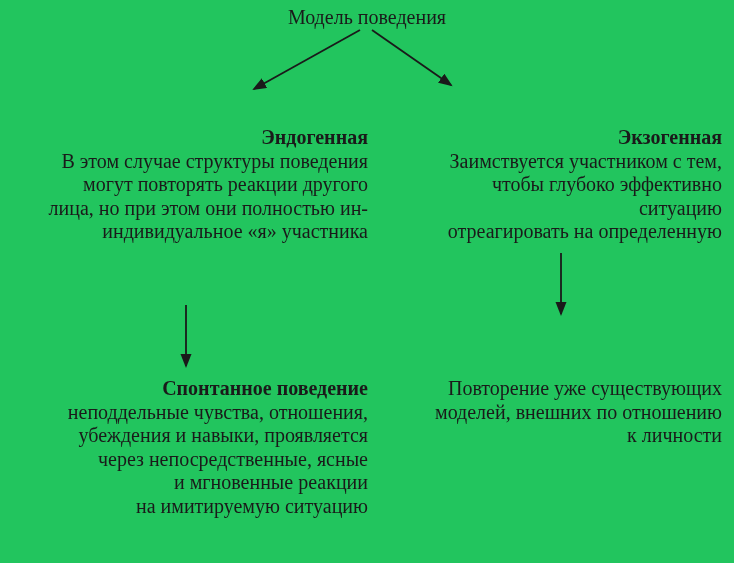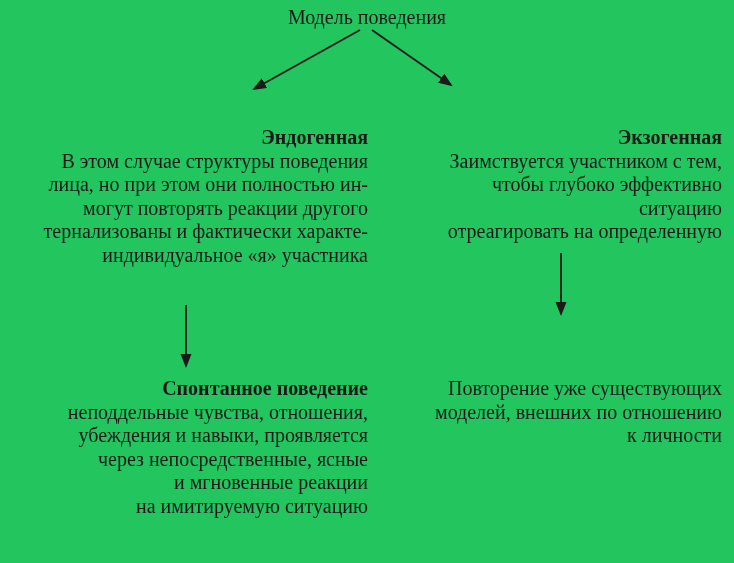--- a/index.html
+++ b/index.html
@@ -65,23 +65,22 @@
     </defs>
     <line x1="360" y1="30" x2="254" y2="89" stroke="#1a1a1a" stroke-width="1.8" marker-end="url(#ah)"></line>
     <line x1="372" y1="30" x2="451" y2="85" stroke="#1a1a1a" stroke-width="1.8" marker-end="url(#ah)"></line>
     <line x1="186" y1="305" x2="186" y2="366" stroke="#1a1a1a" stroke-width="1.8" marker-end="url(#ah)"></line>
     <line x1="561" y1="253" x2="561" y2="314" stroke="#1a1a1a" stroke-width="1.8" marker-end="url(#ah)"></line>
   </svg>
 
   <div class="node node-endogenous">
     <div class="heading">Эндогенная</div>
     <div class="line">В этом случае структуры поведения</div>
+    <div class="line">могут повторять реакции другого</div>
     <div class="line">лица, но при этом они полностью ин-</div>
-    <div class="line">могут повторять реакции другого</div>
-    <div class="line">тернализованы и фактически характе-</div>
     <div class="line">индивидуальное «я» участника</div>
   </div>
 
   <div class="node node-exogenous">
     <div class="heading">Экзогенная</div>
     <div class="line">Заимствуется участником с тем,</div>
     <div class="line">чтобы глубоко эффективно</div>
     <div class="line">ситуацию</div>
     <div class="line">отреагировать на определенную</div>
   </div>

